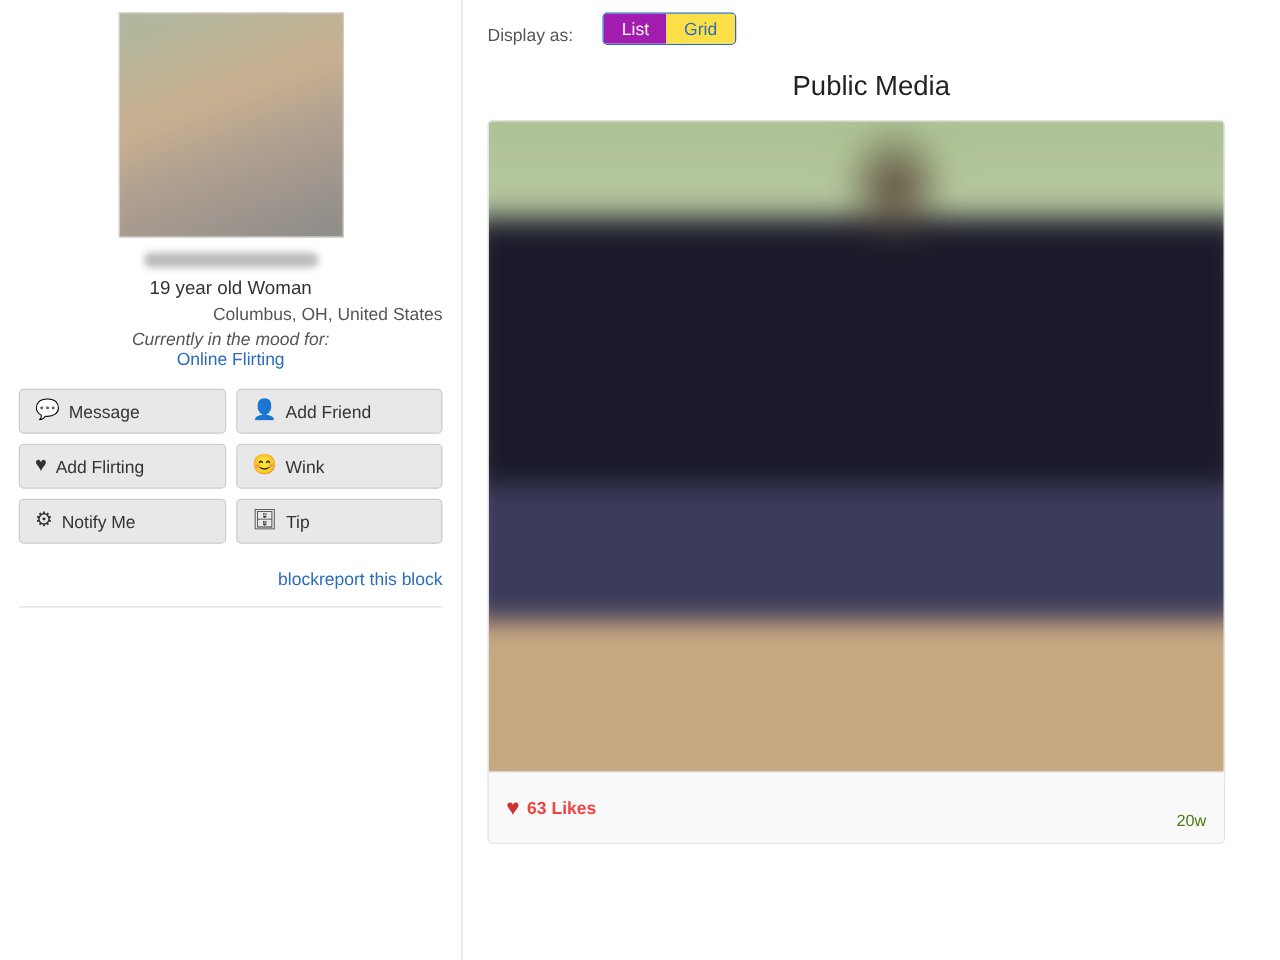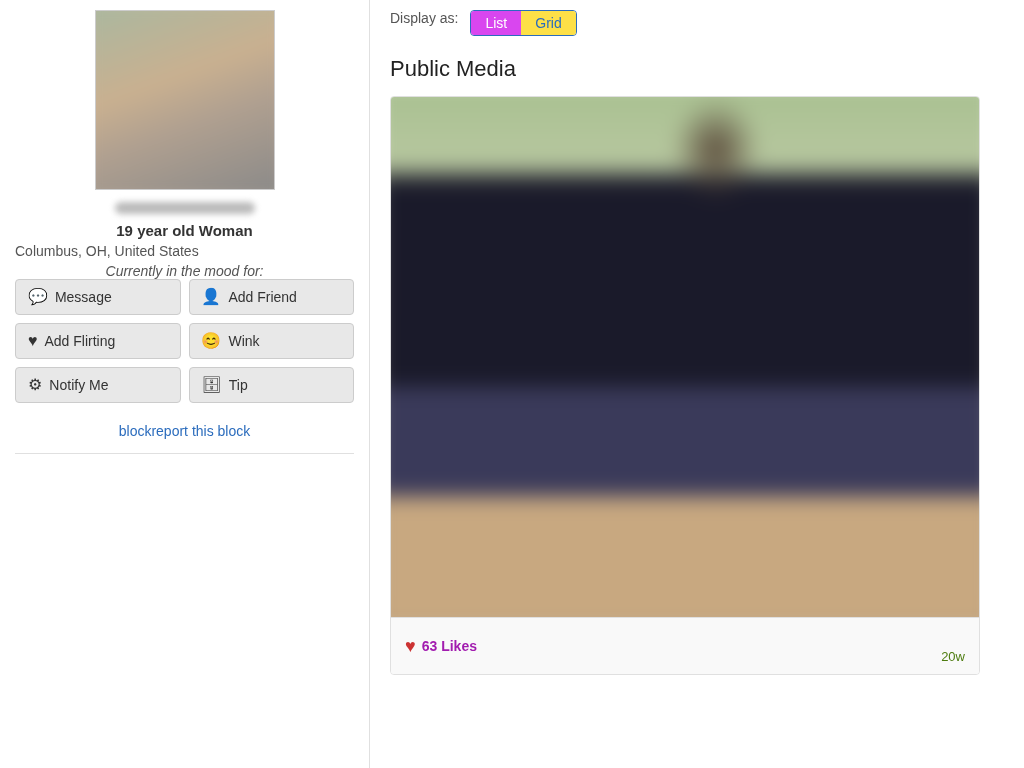--- a/index.html
+++ b/index.html
@@ -52,27 +52,27 @@
       height: 12px;
       background: #bbb;
       border-radius: 6px;
       width: 140px;
       margin: 0 auto 8px auto;
       filter: blur(3px);
     }
 
     .age-gender {
       text-align: center;
-      font-weight: bold;
+      font-weight: normal;
       font-size: 15px;
       margin-bottom: 4px;
     }
 
     .location {
-      text-align: left;
+      text-align: right;
       color: #555;
       font-size: 14px;
       margin-bottom: 4px;
     }
 
     .mood-label {
       text-align: center;
       color: #555;
       font-size: 14px;
       font-style: italic;
@@ -110,21 +110,21 @@
     }
 
     .btn-icon {
       font-size: 16px;
       line-height: 1;
     }
 
     
     .user-links {
       display: flex;
-      justify-content: center;
+      justify-content: flex-end;
       padding: 10px 0 14px 0;
       border-bottom: 1px solid #e0e0e0;
       margin-bottom: 14px;
     }
 
     .user-link {
       color: #2b6cbd;
       cursor: pointer;
       font-size: 14px;
       text-decoration: none;
@@ -148,22 +148,22 @@
     }
 
     
     .main-content {
       flex: 1;
       padding: 10px 20px;
     }
 
     .display-as-bar {
       display: flex;
-      align-items: flex-start;
-      gap: 12px;
+      align-items: flex-end;
+      gap: 24px;
       margin-bottom: 20px;
       font-size: 14px;
       color: #555;
     }
 
     .display-toggle {
       display: flex;
       border: 1px solid #2b6cbd;
       border-radius: 4px;
       overflow: hidden;
@@ -172,29 +172,30 @@
     .toggle-btn {
       padding: 4px 14px;
       cursor: pointer;
       font-size: 14px;
       border: none;
       background: #fde047;
       color: #2b6cbd;
     }
 
     .toggle-btn.active {
-      background: #d946ef;
+      background: #a21caf;
       color: #fff;
     }
 
     .section-title {
       font-size: 22px;
       font-weight: normal;
       margin-bottom: 14px;
       color: #222;
+      text-align: center;
     }
 
     .media-card {
       border: 1px solid #e0e0e0;
       border-radius: 4px;
       overflow: hidden;
       max-width: 590px;
     }
 
     .media-image {
@@ -240,21 +241,21 @@
       color: #555;
     }
 
     .heart-icon {
       color: #cc3333;
       font-size: 18px;
     }
 
     .likes-count {
       font-weight: bold;
-      color: #a21caf;
+      color: #ef4444;
     }
 
     .time-ago {
       font-size: 13px;
       color: #4d7c0f;
       margin-top: 21px;
     }
   </style>
 </head>
 <body>
@@ -267,20 +268,21 @@
     </div>
   </div>
 
   <div class="username-blur"></div>
 
   <div class="age-gender">19 year old Woman</div>
 
   <div class="location">Columbus, OH, United States</div>
 
   <div class="mood-label">Currently in the mood for:</div>
+  <div class="mood-value">Online Flirting</div>
 
   <div class="action-buttons">
 
     <button class="action-btn">
       <span class="btn-icon">💬</span>
       <span>Message</span>
     </button>
 
     <button class="action-btn">
       <span class="btn-icon">👤</span>

